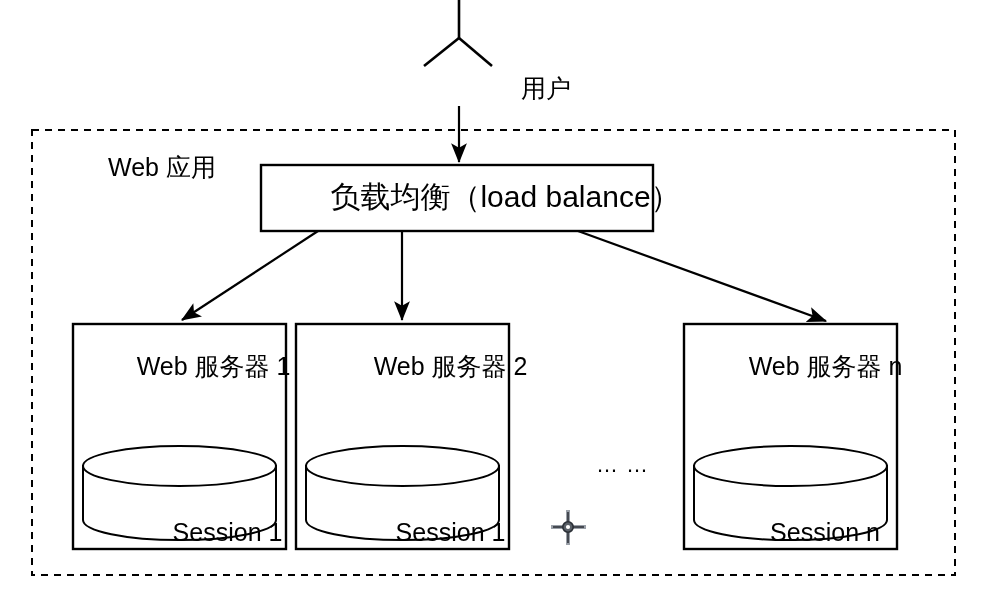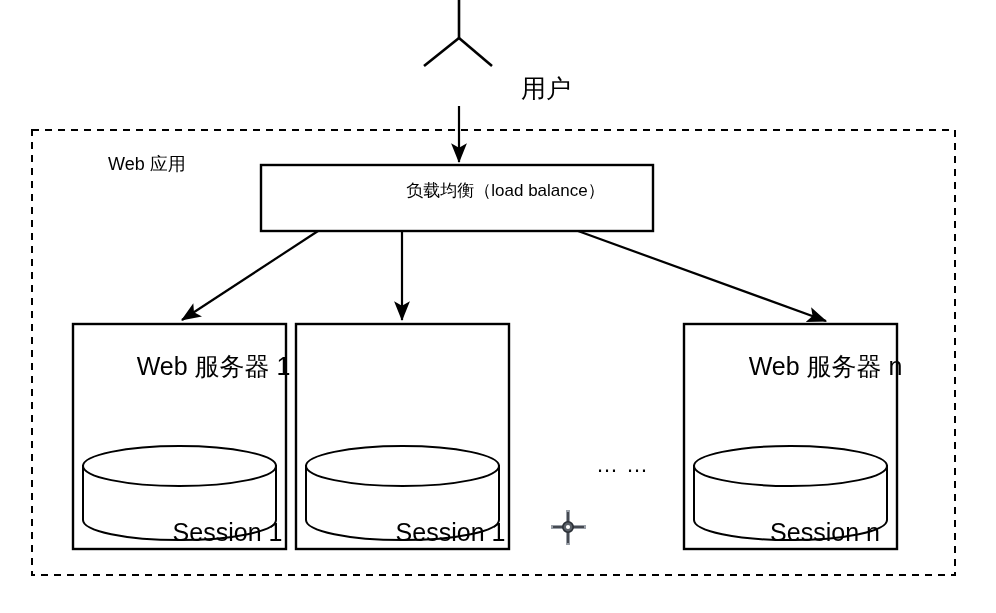--- a/index.html
+++ b/index.html
@@ -37,29 +37,29 @@
     left: 0;
     top: 76px;
     width: 996px;
     text-align: center;
     font-size: 25px;
   }
   
   #webapp-label {
     left: 60px;
     top: 155px;
-    font-size: 18px;
+    font-size: 25px;
   }
   
   #lb-text {
     left: 261px;
     top: 182px;
     width: 393px;
     text-align: center;
-    font-size: 17px;
+    font-size: 30px;
   }
   .srv-title {
     font-size: 25px;
     text-align: center;
   }
   #srv1-title { left: 73px;  top: 354px; width: 185px; }
   #srv2-title { left: 296px; top: 354px; width: 213px; }
   #srv3-title { left: 684px; top: 354px; width: 187px; }
 
   .sess-text {
@@ -150,20 +150,21 @@
     </g>
   </svg>
 
   <div class="lbl" id="user-label">用户</div>
 
   <div class="lbl" id="webapp-label">Web 应用</div>
 
   <div class="lbl" id="lb-text">负载均衡（load balance）</div>
 
   <div class="lbl srv-title" id="srv1-title">Web 服务器 1</div>
+  <div class="lbl srv-title" id="srv2-title">Web 服务器 2</div>
   <div class="lbl srv-title" id="srv3-title">Web 服务器 n</div>
 
   <div class="lbl sess-text" id="sess1-text">Session 1</div>
   <div class="lbl sess-text" id="sess2-text">Session 1</div>
   <div class="lbl sess-text" id="sess3-text">Session n</div>
 
   <div class="lbl" id="ellipsis">… …</div>
 
 
 </div>

